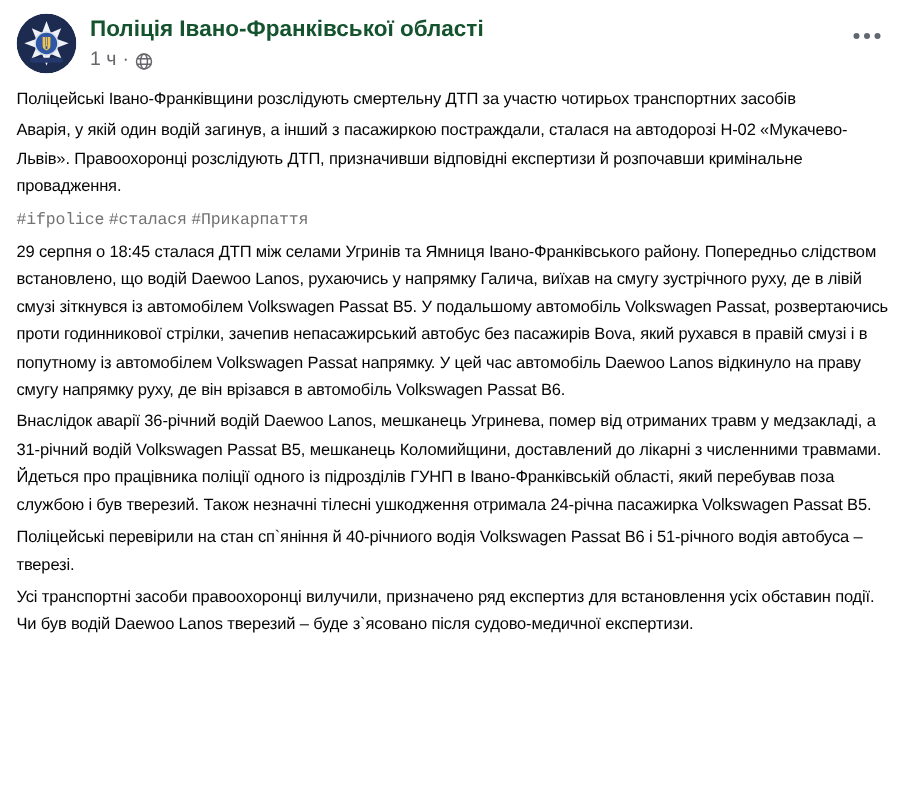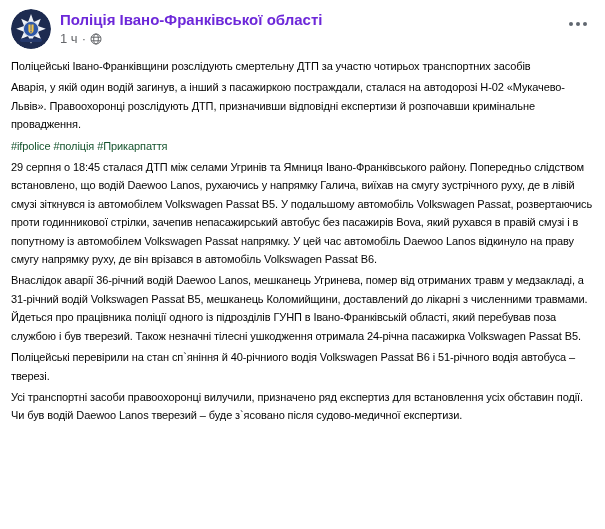--- a/index.html
+++ b/index.html
@@ -11,43 +11,43 @@
   .post { position: relative; width: 605px; background: #ffffff; }
 
   
   .header { display: flex; align-items: flex-start; gap: 9px; padding: 9px 12px 5px 11px; }
   .avatar {
     width: 40px; height: 40px; border-radius: 50%; flex: 0 0 40px;
     overflow: hidden; cursor: pointer;
   }
   .meta { display: flex; flex-direction: column; padding-top: 1px; }
   .page-name {
-    font-size: 15px; font-weight: 700; color: #6d28d9; line-height: 20px;
+    font-size: 15px; font-weight: 700; color: #14532d; line-height: 20px;
     cursor: pointer;
   }
-  .sub { display: flex; align-items: center; gap: 4px; color: #65676b; font-size: 13px; line-height: 17px; }
+  .sub { display: flex; align-items: flex-end; gap: 4px; color: #65676b; font-size: 13px; line-height: 17px; }
   .sub .sep { color: #65676b; }
   .globe { display: inline-block; margin-top: 1px; }
 
   .more-btn {
     position: absolute; top: 14px; right: 14px;
     display: flex; align-items: center; gap: 3px;
     padding: 8px 4px; border: none; background: transparent; cursor: pointer;
   }
   .more-btn .dot { width: 4px; height: 4px; border-radius: 50%; background: #606770; }
 
   
   .content { padding: 3px 12px 10px 11px; }
   .content p {
     margin: 0 0 3px 0;
     font-size: 11px; line-height: 18.4px; color: #050505;
     letter-spacing: -0.1px;
   }
   .hashtags a {
-    color: #14532d; text-decoration: none; cursor: pointer; margin-right: 3px;
+    color: #737373; text-decoration: none; cursor: pointer; margin-right: 3px; font-family: Liberation Mono, monospace;
   }
 </style>
 </head>
 <body>
 
 <div class="post">
 
   <div class="header">
     <div class="avatar">
       <svg width="40" height="40" viewBox="0 0 40 40">
@@ -76,21 +76,21 @@
     <button class="more-btn" aria-label="more options">
       <span class="dot"></span>
       <span class="dot"></span>
       <span class="dot"></span>
     </button>
   </div>
 
   <div class="content">
     <p>Поліцейські Івано-Франківщини розслідують смертельну ДТП за участю чотирьох транспортних засобів</p>
     <p>Аварія, у якій один водій загинув, а інший з пасажиркою постраждали, сталася на автодорозі Н-02 «Мукачево-Львів». Правоохоронці розслідують ДТП, призначивши відповідні експертизи й розпочавши кримінальне провадження.</p>
-    <p class="hashtags"><a>#ifpolice</a><a>#поліція</a><a>#Прикарпаття</a></p>
+    <p class="hashtags"><a>#ifpolice</a><a>#сталася</a><a>#Прикарпаття</a></p>
     <p>29 серпня о 18:45 сталася ДТП між селами Угринів та Ямниця Івано-Франківського району. Попередньо слідством встановлено, що водій Daewoo Lanos, рухаючись у напрямку Галича, виїхав на смугу зустрічного руху, де в лівій смузі зіткнувся із автомобілем Volkswagen Passat B5. У подальшому автомобіль Volkswagen Passat, розвертаючись проти годинникової стрілки, зачепив непасажирський автобус без пасажирів Bova, який рухався в правій смузі і в попутному із автомобілем Volkswagen Passat напрямку. У цей час автомобіль Daewoo Lanos відкинуло на праву смугу напрямку руху, де він врізався в автомобіль Volkswagen Passat B6.</p>
     <p>Внаслідок аварії 36-річний водій Daewoo Lanos, мешканець Угринева, помер від отриманих травм у медзакладі, а 31-річний водій Volkswagen Passat B5, мешканець Коломийщини, доставлений до лікарні з численними травмами. Йдеться про працівника поліції одного із підрозділів ГУНП в Івано-Франківській області, який перебував поза службою і був тверезий. Також незначні тілесні ушкодження отримала 24-річна пасажирка Volkswagen Passat B5.</p>
     <p>Поліцейські перевірили на стан сп`яніння й 40-річниого водія Volkswagen Passat B6 і 51-річного водія автобуса – тверезі.</p>
     <p>Усі транспортні засоби правоохоронці вилучили, призначено ряд експертиз для встановлення усіх обставин події. Чи був водій Daewoo Lanos тверезий – буде з`ясовано після судово-медичної експертизи.</p>
 
   </div>
 
 </div>
 
 </body></html>

